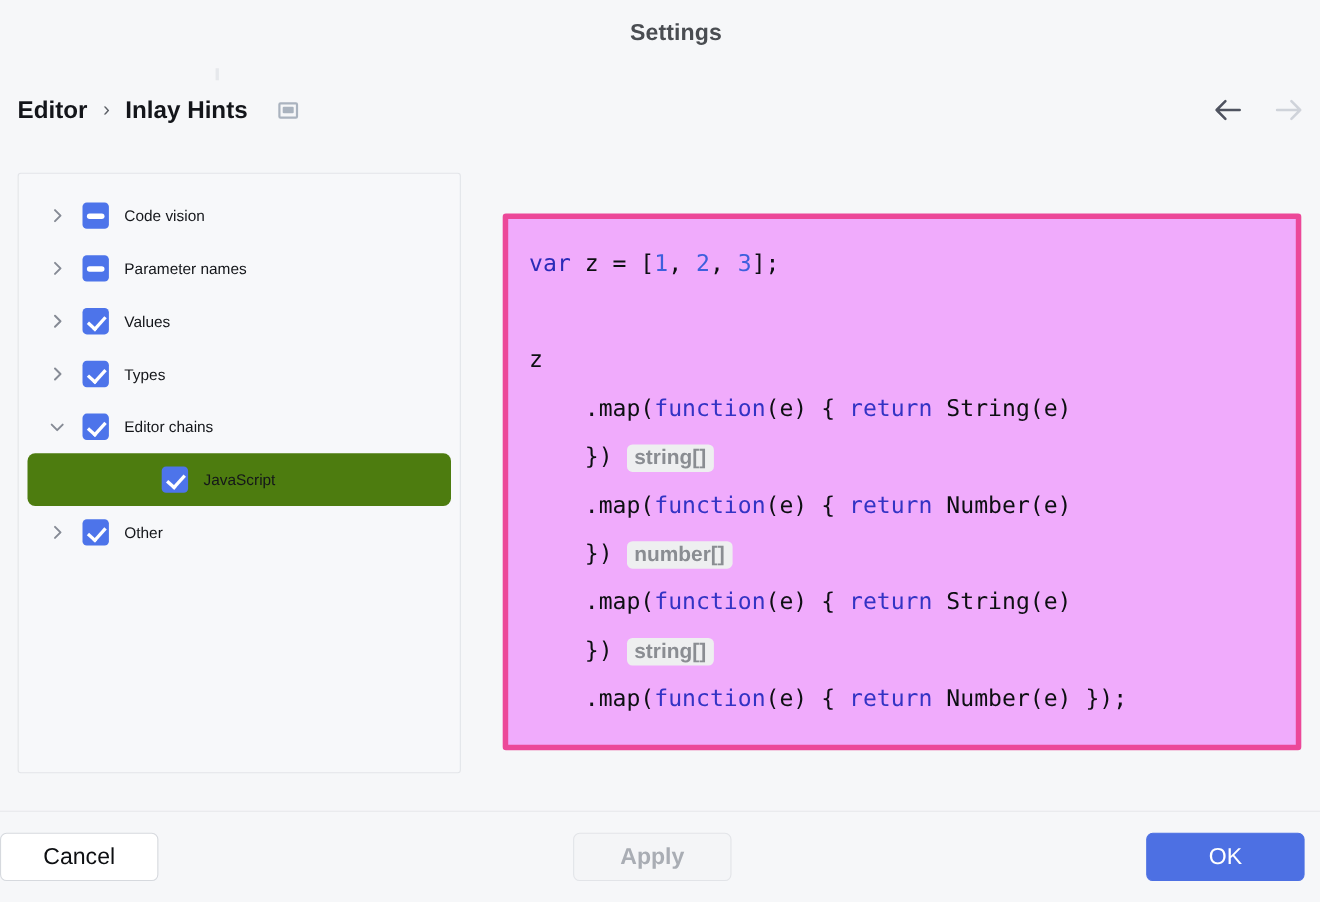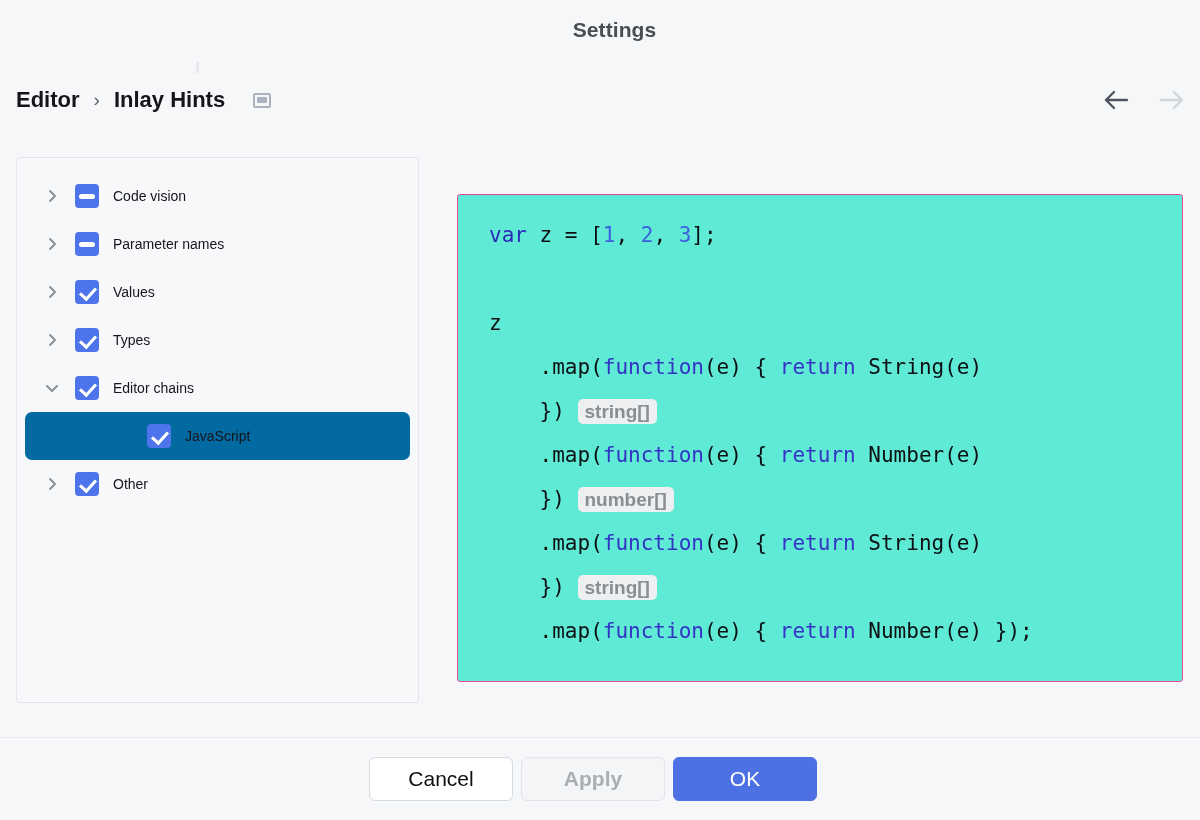--- a/index.html
+++ b/index.html
@@ -114,21 +114,21 @@
     position: relative;
     height: 48px;
     display: flex;
     align-items: center;
     margin: 0 8px;
     border-radius: 7px;
     padding-left: 16px;
   }
   .tree-row.depth1 { padding-left: 16px; }
   .tree-row.depth2 { padding-left: 88px; }
-  .tree-row.selected { background: #0369a1; }
+  .tree-row.selected { background: #4d7c0f; }
 
   .chev {
     width: 22px; height: 22px;
     flex: 0 0 22px;
     margin-right: 12px;
     display: flex; align-items: center; justify-content: center;
   }
   .chev.empty { visibility: hidden; }
 
   .cb {
@@ -162,25 +162,25 @@
     color: #14161a;
     white-space: nowrap;
     line-height: 1;
   }
 
   
   .code-panel {
     position: absolute;
     left: 457px; top: 194px;
     width: 726px; height: 488px;
-    background: #5eead4;
-    border: 1px solid #ec4899;
+    background: #f0abfc;
+    border: 5px solid #ec4899;
     border-radius: 3px;
     overflow: hidden;
-    padding: 18px 0 0 12px;
+    padding: 18px 0 0 0;
   }
   .code-area {
     font-family: "DejaVu Sans Mono", monospace;
     font-size: 21px;
     line-height: 44px;
     color: #0d0f12;
     white-space: pre;
     padding-left: 19px;
   }
   .code-line { height: 44px; white-space: pre; }
@@ -202,22 +202,22 @@
     position: absolute;
     left: 0; right: 0; top: 737px;
     height: 1px;
     background: #e6e8ec;
   }
   .footer {
     position: absolute;
     left: 0; right: 14px; top: 738px; height: 82px;
     display: flex;
     align-items: center;
-    justify-content: center;
-    gap: 8px;
+    justify-content: space-between;
+    gap: 20px;
   }
   .btn {
     height: 44px;
     min-width: 118px;
     border-radius: 6px;
     font-size: 21px;
     font-family: "Liberation Sans", sans-serif;
     display: flex;
     align-items: center;
     justify-content: center;

